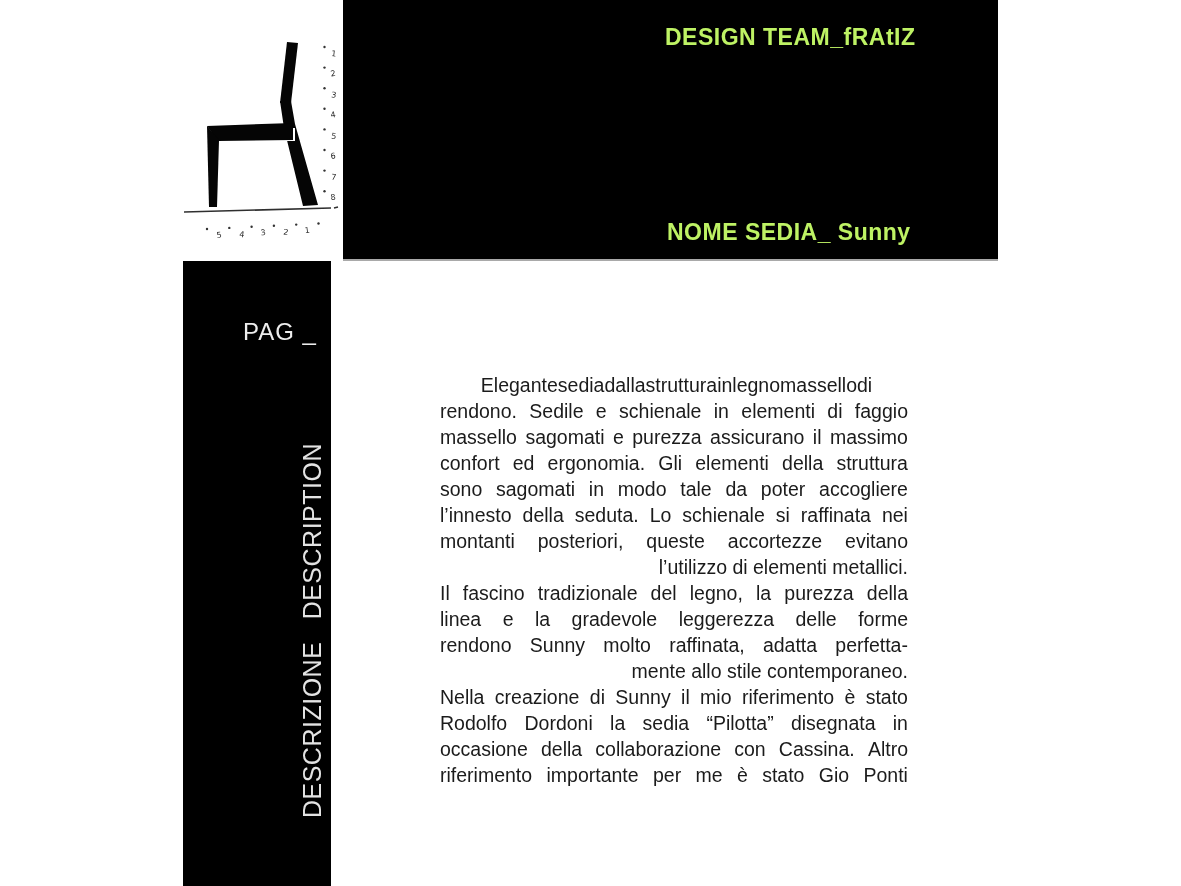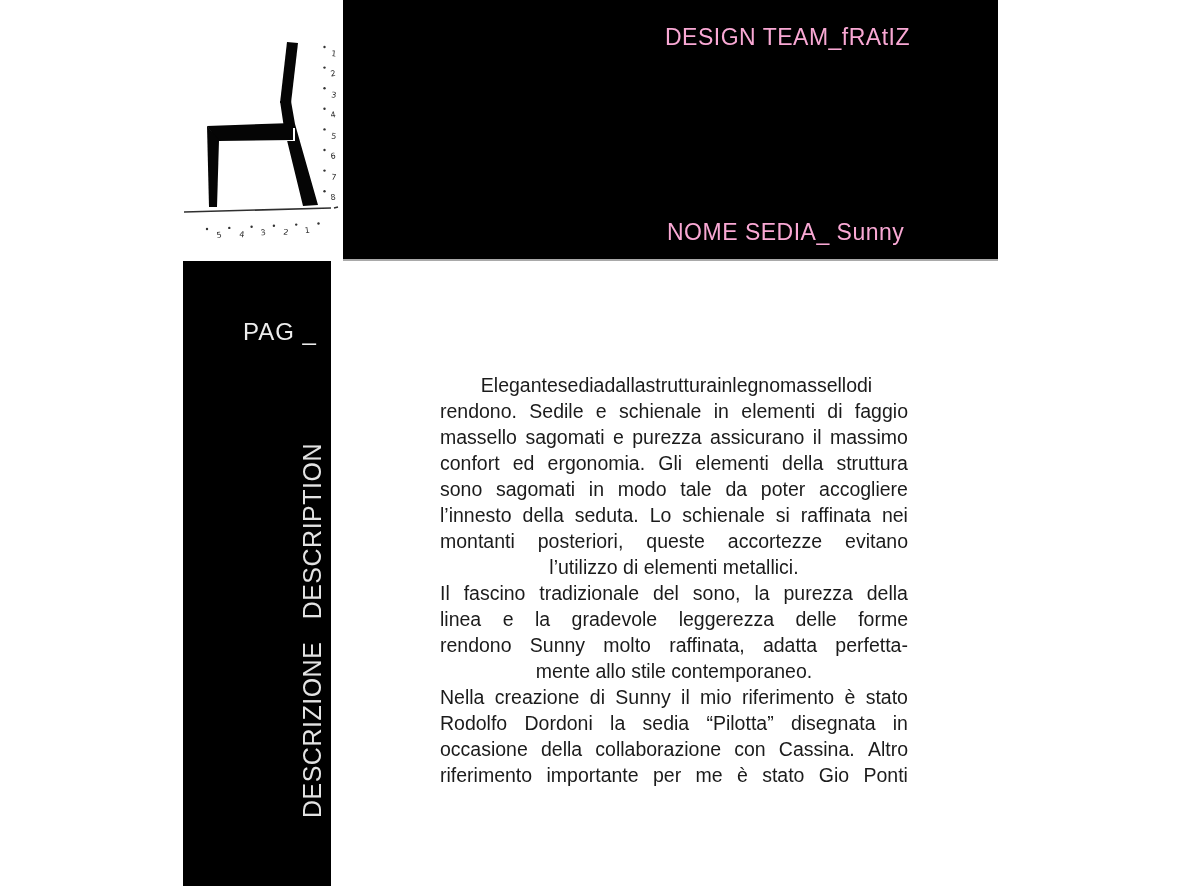--- a/index.html
+++ b/index.html
@@ -6,22 +6,22 @@
   .page{
     position:relative;width:1181px;height:886px;background:#ffffff;
     font-family:"Liberation Sans",sans-serif;overflow:hidden;margin:0 auto;
   }
   
   .top-box{
     position:absolute;left:343px;top:0;width:655px;height:259px;
     background:#000;border-bottom:2px solid #a9a9a9;
   }
   .title{
-    position:absolute;color:#f9a8d4;font-size:23px;letter-spacing:.5px;
-    white-space:pre;font-weight:400;
+    position:absolute;color:#bef264;font-size:23px;letter-spacing:.5px;
+    white-space:pre;font-weight:700;
   }
   .title.design{left:322px;top:24px;}
   .title.nome{left:324px;top:219px;text-align:right;}
   
   .left-bar{
     position:absolute;left:183px;top:261px;width:148px;height:625px;background:#000;
   }
   .pag{
     position:absolute;left:60px;top:57px;color:#ededed;font-size:24px;
     letter-spacing:1px;white-space:pre;
@@ -36,21 +36,21 @@
   .sketch-panel svg{display:block;}
   .ruler-digit{font-family:"DejaVu Sans",sans-serif;font-size:8px;fill:#1f1f1f;}
   
   .description{
     position:absolute;left:440px;top:372px;width:468px;
     font-size:19.5px;line-height:26px;color:#1b1b1b;
   }
   .dline{display:flex;justify-content:space-between;white-space:nowrap;}
   .dline span{flex:0 0 auto;}
   .dline.indent{padding-left:5px;justify-content:center;}
-  .dline-end{display:block;text-align:center;white-space:nowrap;}
+  .dline-end{display:block;text-align:right;white-space:nowrap;}
 </style>
 </head>
 <body>
 
 <div class="page">
 
   <div class="sketch-panel">
     <svg width="343" height="261" viewBox="0 0 343 261">
       <g>
         <path d="M287,42 L298,43 L291,103 L280,103 Z" fill="#050505"></path>
@@ -170,21 +170,21 @@
         <span>queste</span>
         <span>accortezze</span>
         <span>evitano</span>
       </div>
       <div class="dline-end">l’utilizzo di elementi metallici.</div>
       <div class="dline">
         <span>Il</span>
         <span>fascino</span>
         <span>tradizionale</span>
         <span>del</span>
-        <span>sono,</span>
+        <span>legno,</span>
         <span>la</span>
         <span>purezza</span>
         <span>della</span>
       </div>
       <div class="dline">
         <span>linea</span>
         <span>e</span>
         <span>la</span>
         <span>gradevole</span>
         <span>leggerezza</span>

